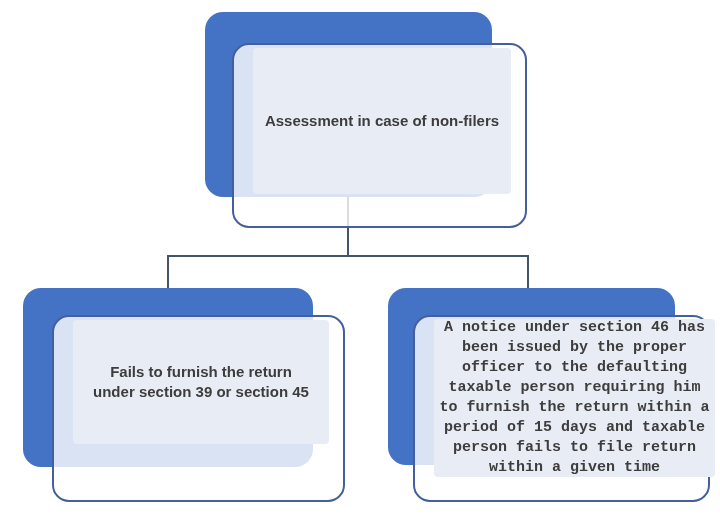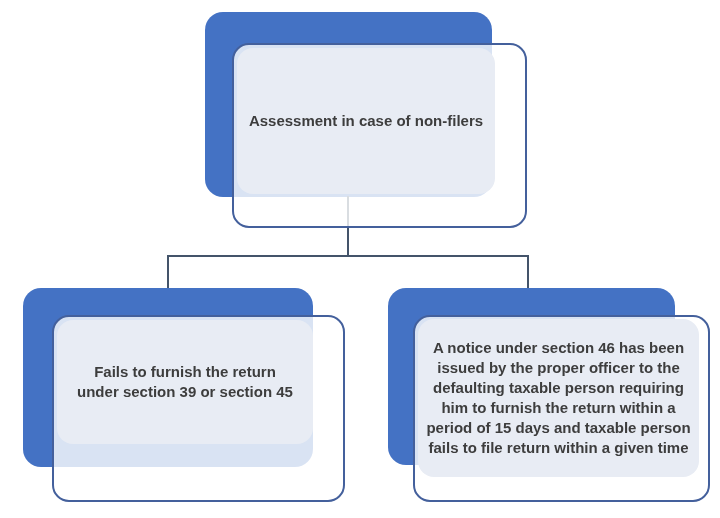--- a/index.html
+++ b/index.html
@@ -47,39 +47,40 @@
     z-index: 2;
   }
   .front-root  { left: 232px; top: 43px;  width: 295px; height: 185px; }
   .front-left  { left: 52px;  top: 315px; width: 293px; height: 187px; }
   .front-right { left: 413px; top: 315px; width: 297px; height: 187px; }
 
   
   .inner {
     position: absolute;
     background: var(--inner_fill, #e8ecf4);
-    border-radius: 16px;
+    border-radius: 4px;
     display: flex;
     align-items: center;
     justify-content: center;
     text-align: center;
+    margin-left: 16px;
   }
   .inner-root  { left: 3px; top: 3px; width: 258px; height: 146px; }
   .inner-left  { left: 3px; top: 3px; width: 256px; height: 124px; }
   .inner-right { left: 3px; top: 2px; width: 281px; height: 158px; }
 
   .label {
     font-weight: 700;
     color: var(--text, #3d3d3d);
     font-size: 15px;
     line-height: 20px;
   }
   .label-root  { padding: 0 10px; }
   .label-left  { padding: 0 16px; }
-  .label-right { padding: 0 5px; }
+  .label-right { padding: 0 5px; font-family: Liberation Mono, monospace; }
 </style>
 </head>
 <body>
 
 <div class="canvas">
 
   <div class="back back-root"></div>
   <div class="back back-left"></div>
   <div class="back back-right"></div>
 

